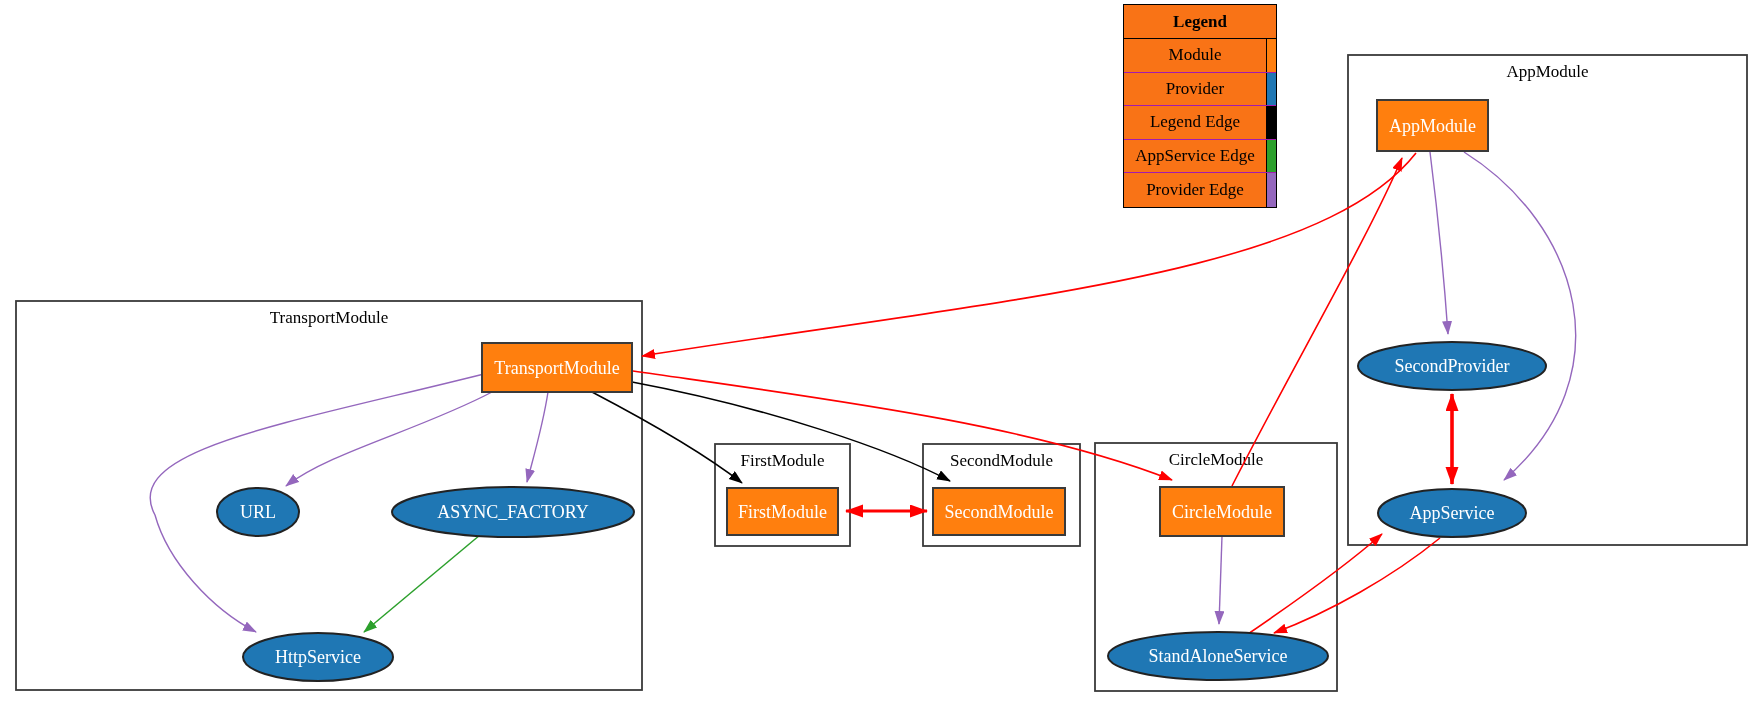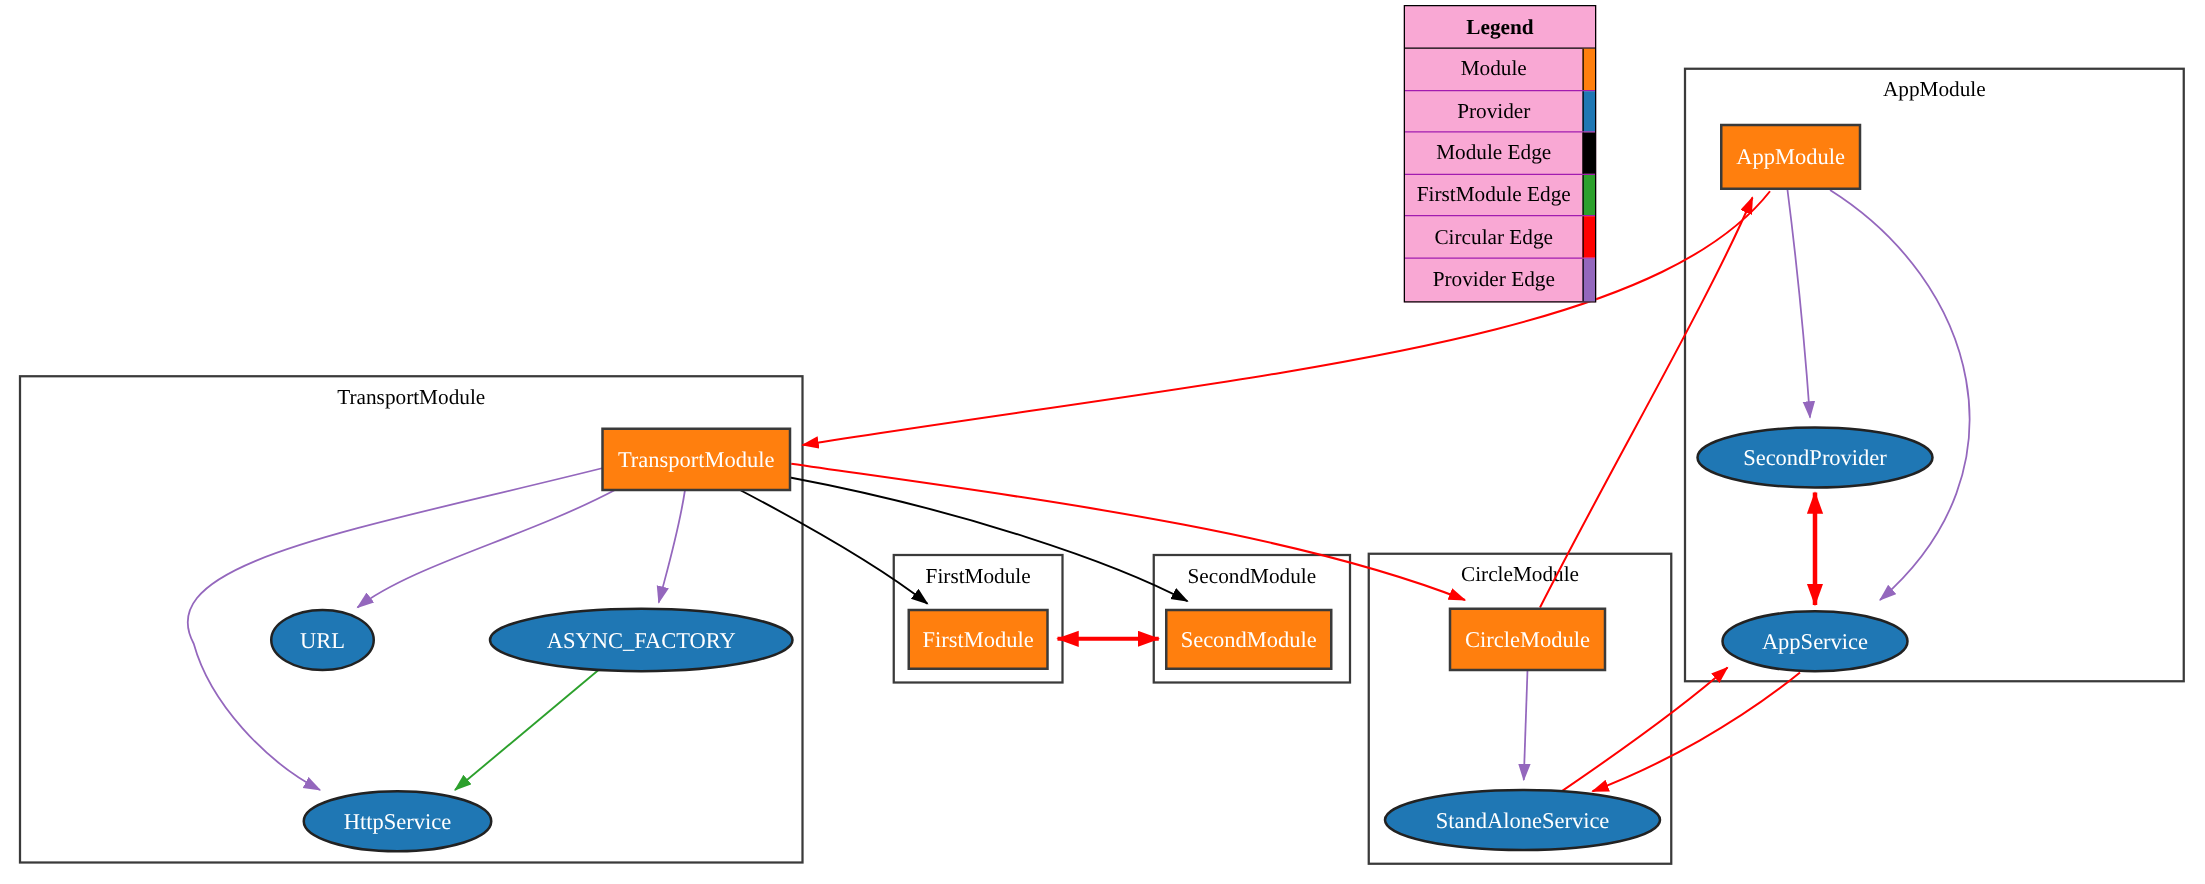--- a/index.html
+++ b/index.html
@@ -1,20 +1,20 @@
 <!DOCTYPE html>
 <html><head>
 <meta charset="utf-8">
 <style>
   html,body{margin:0;padding:0;background:#fff;}
   body{font-family:"Liberation Serif","DejaVu Serif",serif;}
   #stage{position:relative;width:1764px;height:707px;background:#ffffff;overflow:hidden;}
   #graph{position:absolute;left:0;top:0;}
   
-  #legend{position:absolute;left:1123px;top:4px;width:154px;background:#f9a8d4;
+  #legend{position:absolute;left:1123px;top:4px;width:154px;background:#f97316;
           border:1px solid #000;box-sizing:border-box;}
   .lg-header{height:33px;line-height:33px;text-align:center;font-weight:bold;
              font-size:17px;border-bottom:1px solid #000;}
   .lg-row{display:flex;height:33.6px;border-bottom:1px solid #a21caf;box-sizing:border-box;}
   .lg-row:last-child{border-bottom:none;justify-content:flex-end;}
   .lg-label{flex:1;display:flex;align-items:center;justify-content:center;
             font-size:17px;color:#000;}
   .lg-swatch{width:10px;border-left:1px solid #000;box-sizing:border-box;}
   svg text{font-family:"Liberation Serif","DejaVu Serif",serif;}
 </style>
@@ -136,30 +136,26 @@
     <div id="legend-rows">
         <div class="lg-row">
           <div class="lg-label">Module</div>
           <div class="lg-swatch" style="background: rgb(255, 127, 14);"></div>
         </div>
         <div class="lg-row">
           <div class="lg-label">Provider</div>
           <div class="lg-swatch" style="background: rgb(31, 119, 180);"></div>
         </div>
         <div class="lg-row">
-          <div class="lg-label">Module Edge</div>
+          <div class="lg-label">Legend Edge</div>
           <div class="lg-swatch" style="background: rgb(0, 0, 0);"></div>
         </div>
         <div class="lg-row">
-          <div class="lg-label">FirstModule Edge</div>
+          <div class="lg-label">AppService Edge</div>
           <div class="lg-swatch" style="background: rgb(44, 160, 44);"></div>
-        </div>
-        <div class="lg-row">
-          <div class="lg-label">Circular Edge</div>
-          <div class="lg-swatch" style="background: rgb(255, 0, 0);"></div>
         </div>
         <div class="lg-row">
           <div class="lg-label">Provider Edge</div>
           <div class="lg-swatch" style="background: rgb(148, 103, 189);"></div>
         </div>
       </div>
   </div>
 </div>
 
 </body></html>

